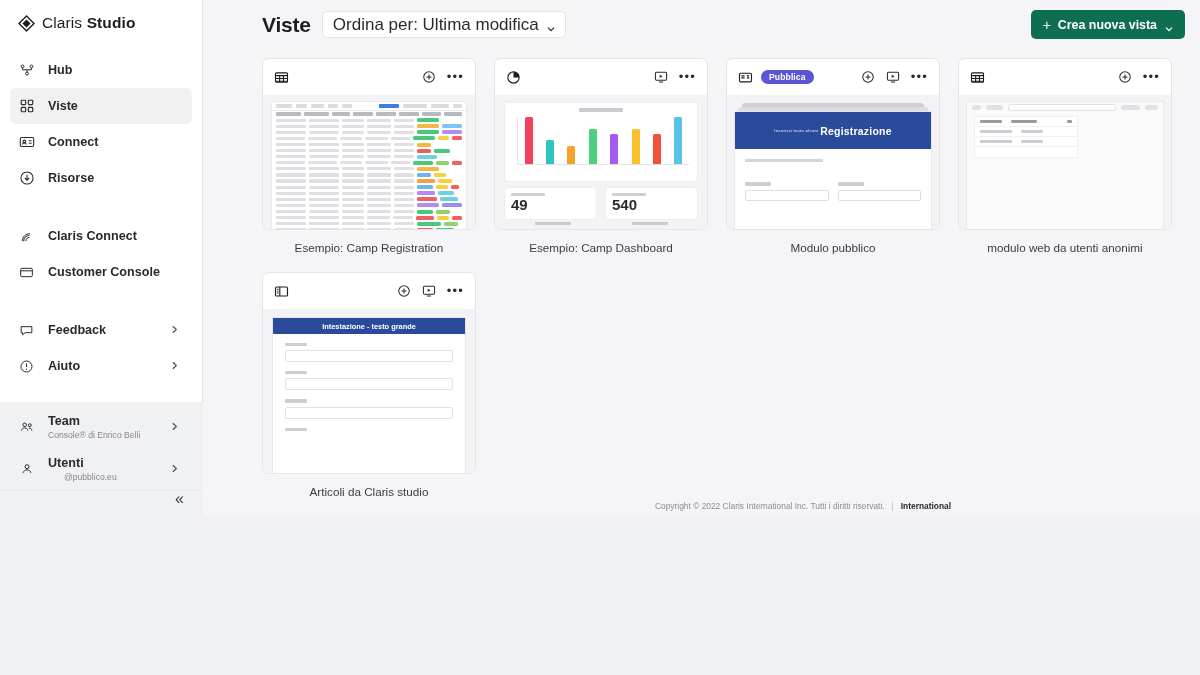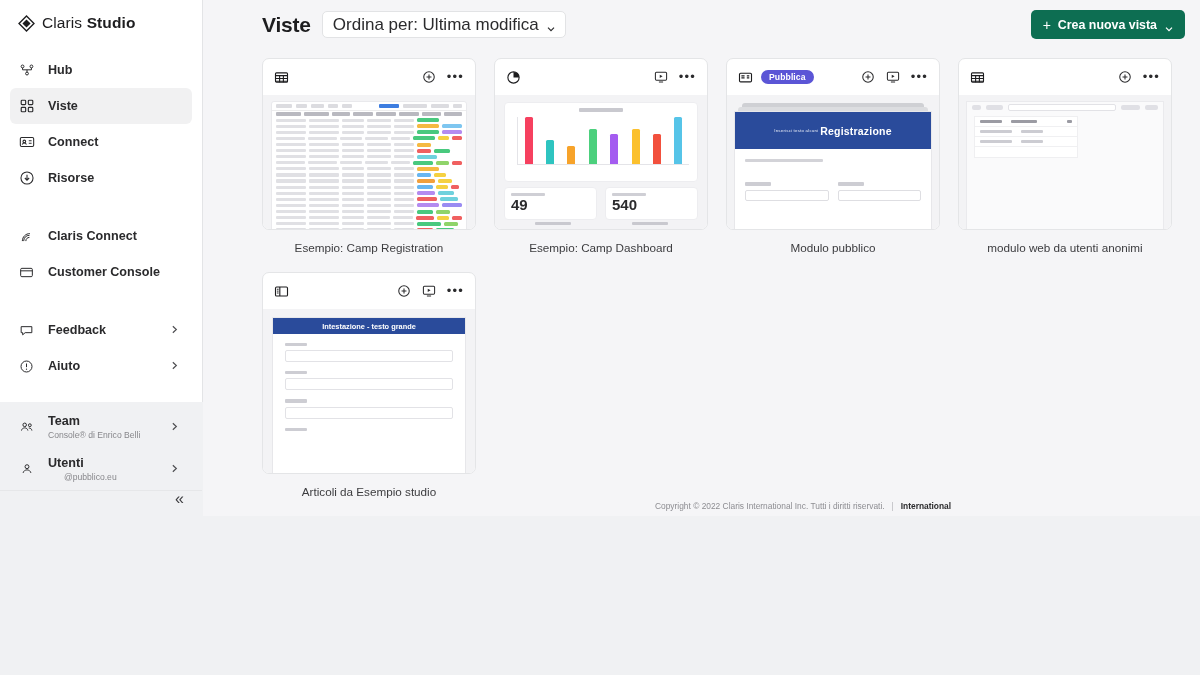--- a/index.html
+++ b/index.html
@@ -777,21 +777,21 @@
               <div class="af-group">
                 <div class="af-lbl"></div>
                 <div class="af-in"></div>
               </div>
               <div class="af-group">
                 <div class="af-lbl"></div>
               </div>
             </div>
           </div>
         </div>
-        <div class="card-label">Articoli da Esempio studio</div>
+        <div class="card-label">Articoli da Claris studio</div>
       </div>
 
     </div>
 
     <div class="footer">
       <span>Copyright © 2022 Claris International Inc. Tutti i diritti riservati.</span>
       <span class="pipe">|</span>
       <span class="ack">International</span>
     </div>
   </main>

